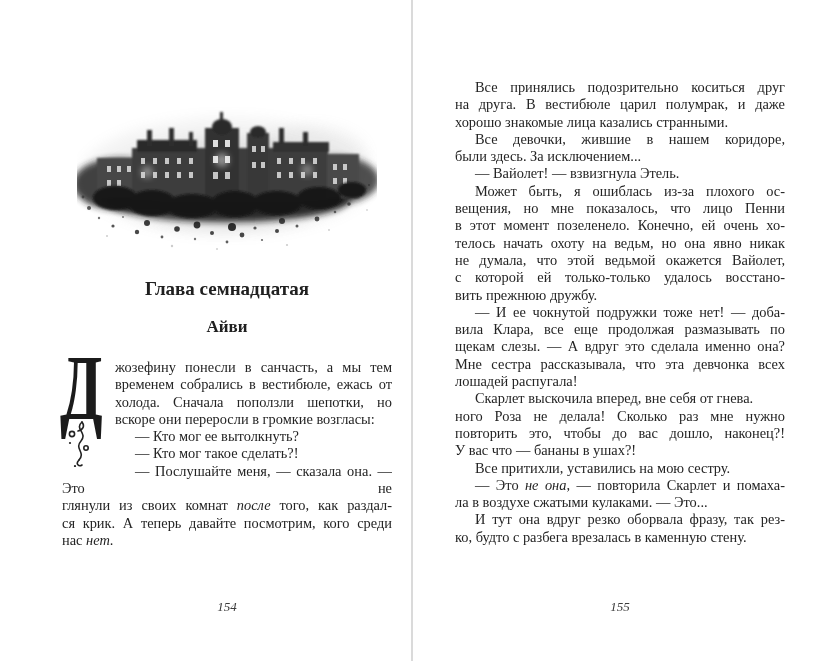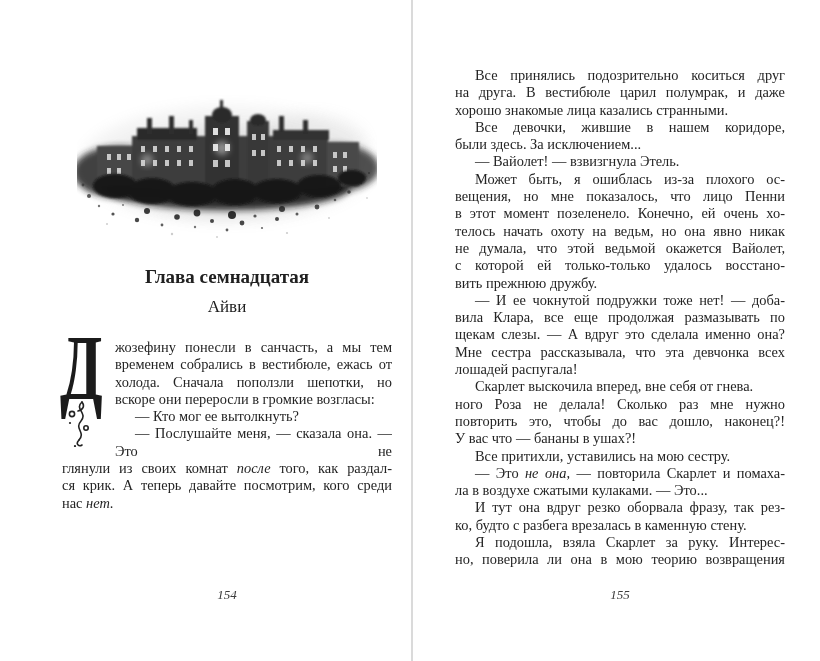--- a/index.html
+++ b/index.html
@@ -6,33 +6,33 @@
   body{
     width:820px;height:661px;overflow:hidden;
     background:#ffffff;
     font-family:"Liberation Serif","DejaVu Serif",serif;
     color:#262626;
     position:relative;
   }
   .spread{position:absolute;inset:0;}
   .divider{position:absolute;left:411px;top:0;width:2px;height:661px;background:#dadada;}
 
-  .page{position:absolute;top:4px;height:496px;width:330px;}
+  .page{position:absolute;top:16px;height:496px;width:330px;}
   .page-left{left:62px;}
   .page-right{left:455px;}
 
   .illustration{display:block;margin:84px auto 0 auto;}
 
   .chapter-title{
-    margin:26px 0 10px 0;text-align:center;
+    margin:26px 0 18px 0;text-align:center;
     font-size:19px;line-height:21px;font-weight:bold;color:#202020;
   }
   .chapter-subtitle{
     margin:5px 0 0 0;text-align:center;
-    font-size:17px;line-height:20px;font-weight:normal;color:#202020;
+    font-size:17px;line-height:20px;font-weight:bold;color:#202020;
   }
 
   .body-text{margin-top:22px;}
   .page-right .body-text{margin-top:63px;}
 
   .para{margin:0;}
   .line{
     font-size:14.4px;line-height:17.3px;
     text-align:justify;text-align-last:justify;
     hyphens:none;color:#242424;
@@ -215,20 +215,23 @@
           </div>
           <div class="line">жозефину понесли в санчасть, а мы тем</div>
           <div class="line">временем собрались в вестибюле, ежась от</div>
           <div class="line">холода. Сначала поползли шепотки, но</div>
           <div class="line end">вскоре они переросли в громкие возгласы:</div>
         </div>
         <div class="para">
           <div class="line end ind">— Кто мог ее вытолкнуть?</div>
         </div>
         <div class="para">
+          <div class="line end ind">— Кто мог такое сделать?!</div>
+        </div>
+        <div class="para">
           <div class="line ind">— Послушайте меня, — сказала она. — Это не</div>
           <div class="line">глянули из своих комнат <em>после</em> того, как раздал-</div>
           <div class="line">ся крик. А теперь давайте посмотрим, кого среди</div>
           <div class="line end">нас <em>нет</em>.</div>
         </div>
       </div>
 
     <div class="page-number">154</div>
   </div>
 
@@ -276,22 +279,18 @@
           <div class="line end ind">Все притихли, уставились на мою сестру.</div>
         </div>
         <div class="para">
           <div class="line ind">— Это <em>не она</em>, — повторила Скарлет и помаха-</div>
           <div class="line end">ла в воздухе сжатыми кулаками. — Это...</div>
         </div>
         <div class="para">
           <div class="line ind">И тут она вдруг резко оборвала фразу, так рез-</div>
           <div class="line end">ко, будто с разбега врезалась в каменную стену.</div>
         </div>
-        <div class="para">
-          <div class="line ind">Я подошла, взяла Скарлет за руку. Интерес-</div>
-          <div class="line">но, поверила ли она в мою теорию возвращения</div>
-        </div>
       </div>
 
     <div class="page-number">155</div>
   </div>
 
 </div>
 
 </body></html>

